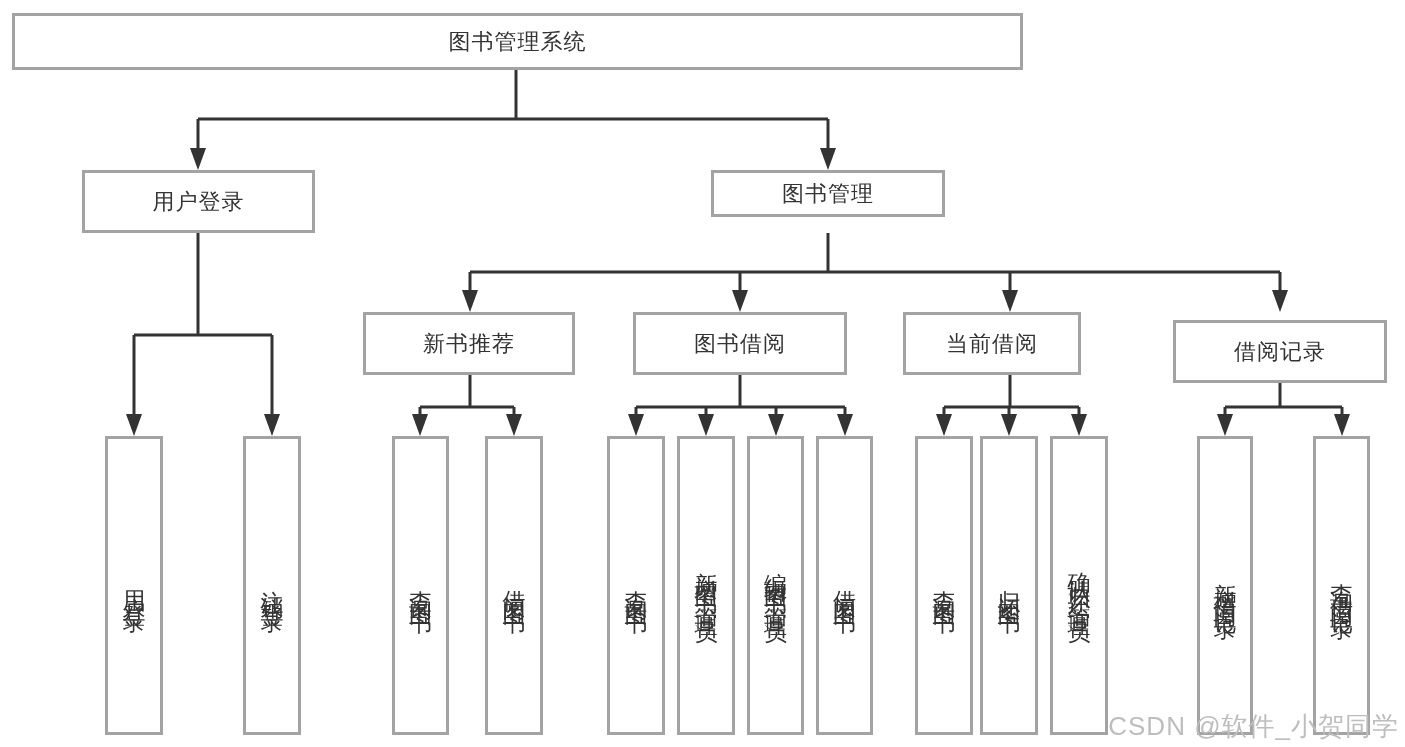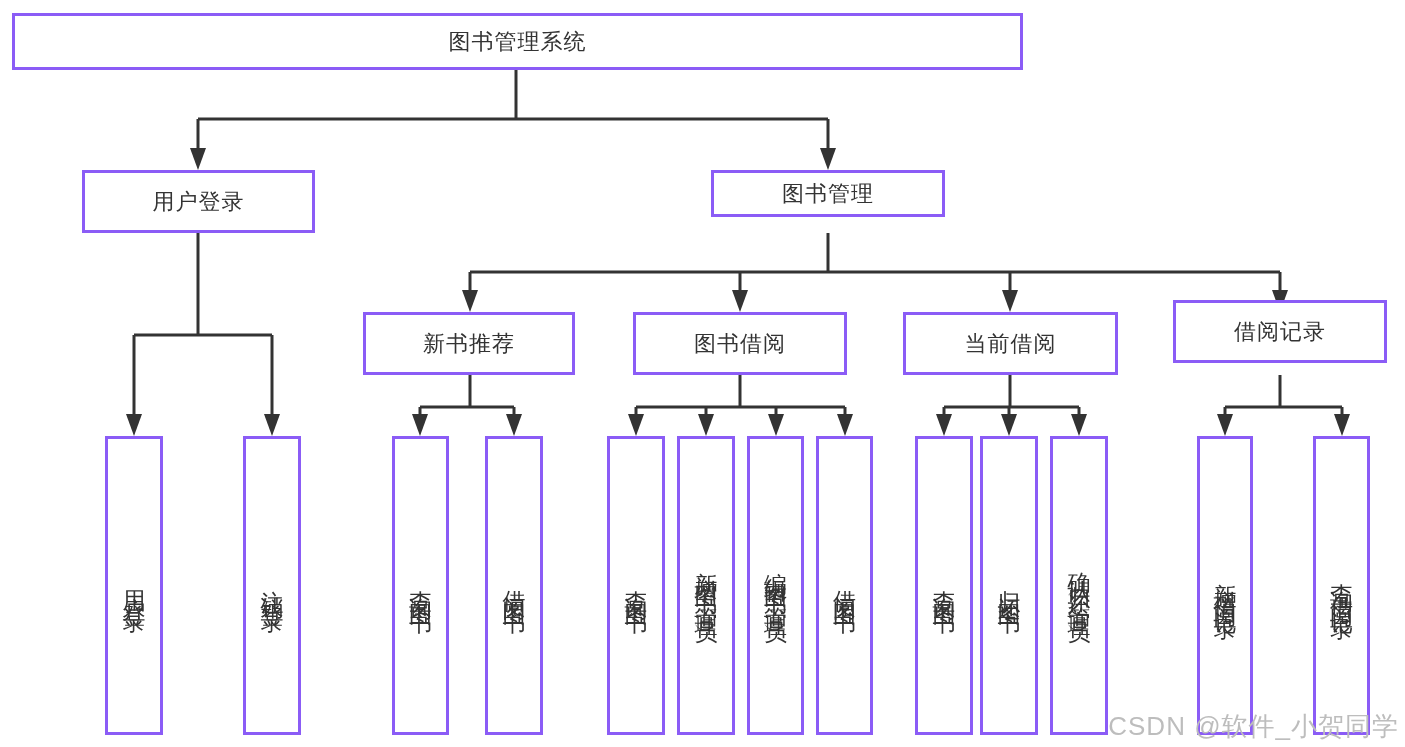--- a/index.html
+++ b/index.html
@@ -13,21 +13,21 @@
   }
   #connectors {
     position: absolute;
     left: 0; top: 0;
     width: 1405px; height: 747px;
   }
   .box {
     position: absolute;
     box-sizing: border-box;
     background: #ffffff;
-    border: 3px solid #8b5cf6;
+    border: 3px solid #a3a3a3;
     color: #333333;
     display: flex;
     align-items: center;
     justify-content: center;
     text-align: center;
   }
   .h-box { font-size: 22px; letter-spacing: 1px; }
   .root-box { font-size: 22px; letter-spacing: 1px; }
   .leaf { top: 436px; height: 299px; }
   .leaf .v-text {
@@ -128,24 +128,24 @@
   <div class="box h-box" style="left:711px; top:170px; width:234px; height:47px;">
     <span>图书管理</span>
   </div>
 
   <div class="box h-box" style="left:363px; top:312px; width:212px; height:63px;">
     <span>新书推荐</span>
   </div>
   <div class="box h-box" style="left:633px; top:312px; width:214px; height:63px;">
     <span>图书借阅</span>
   </div>
-  <div class="box h-box" style="left:903px; top:312px; width:215px; height:63px;">
+  <div class="box h-box" style="left:903px; top:312px; width:178px; height:63px;">
     <span>当前借阅</span>
   </div>
-  <div class="box h-box" style="left:1173px; top:300px; width:214px; height:63px;">
+  <div class="box h-box" style="left:1173px; top:320px; width:214px; height:63px;">
     <span>借阅记录</span>
   </div>
 
   <div class="box leaf" style="left:105px; width:58px;">
     <span class="v-text">用户登录</span>
   </div>
   <div class="box leaf" style="left:243px; width:58px;">
     <span class="v-text">注销登录</span>
   </div>
 

